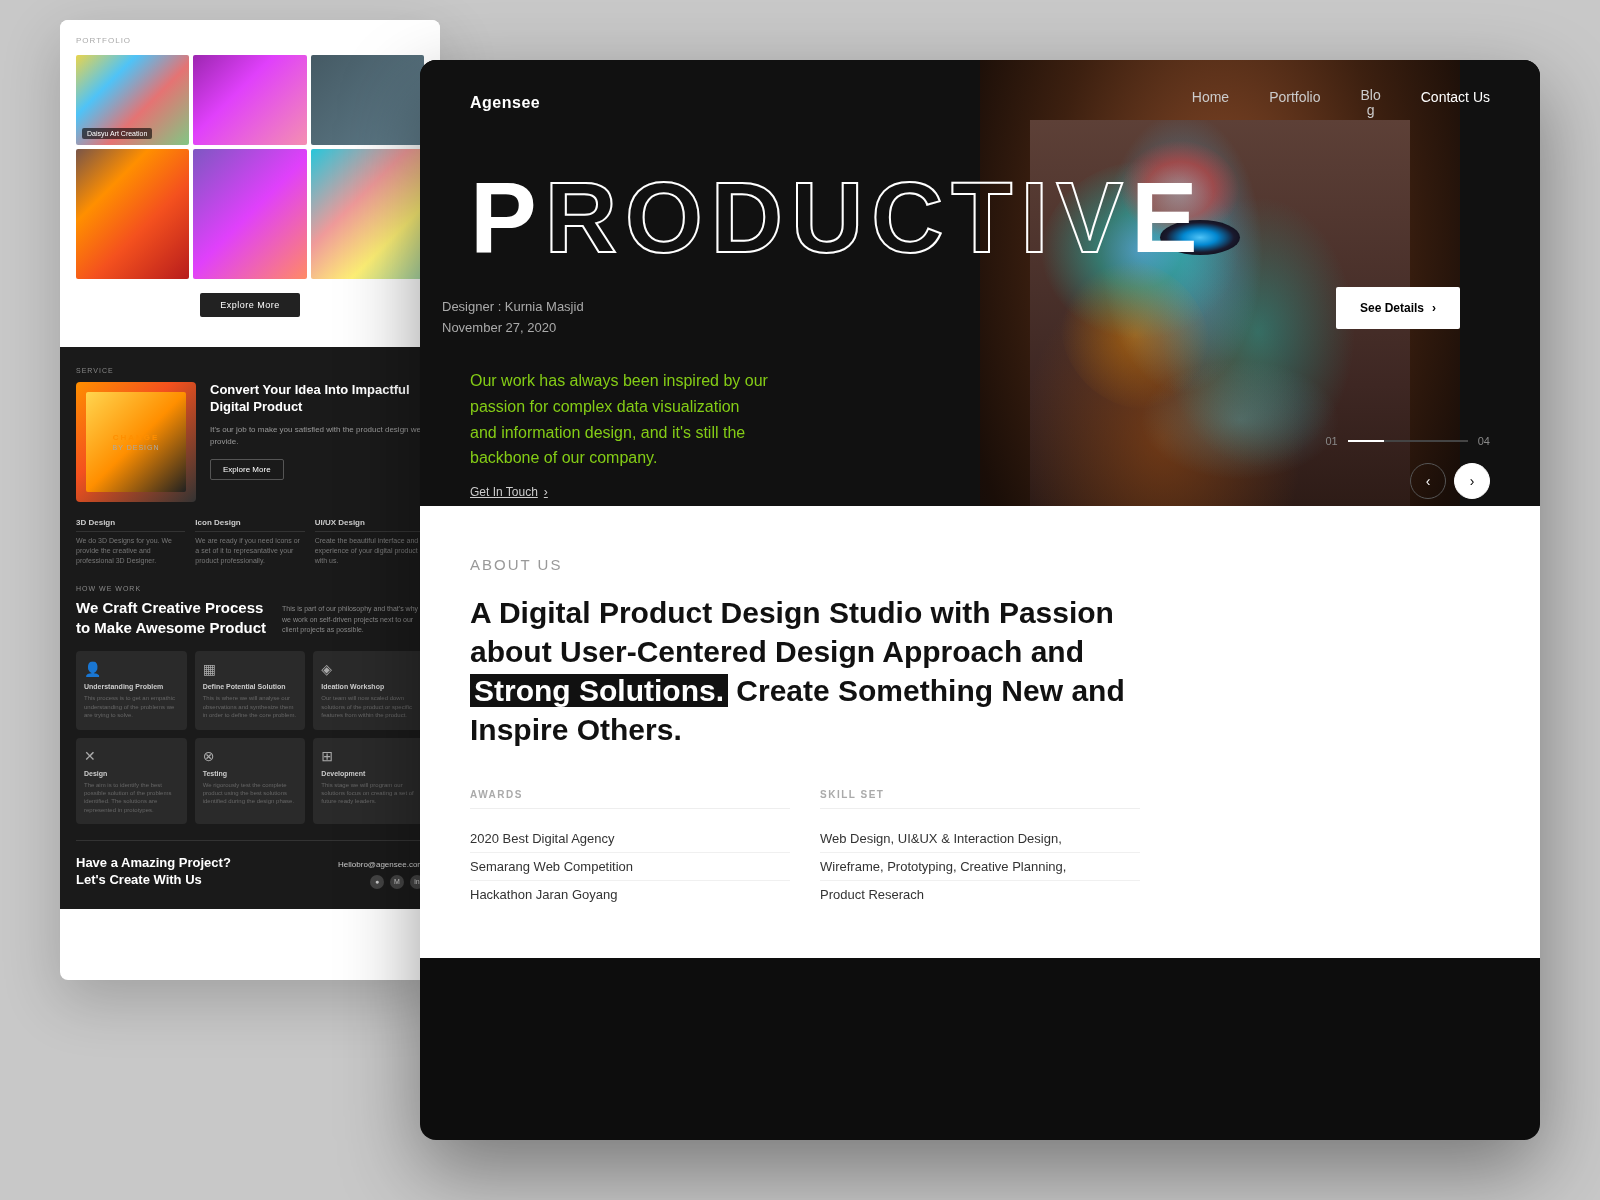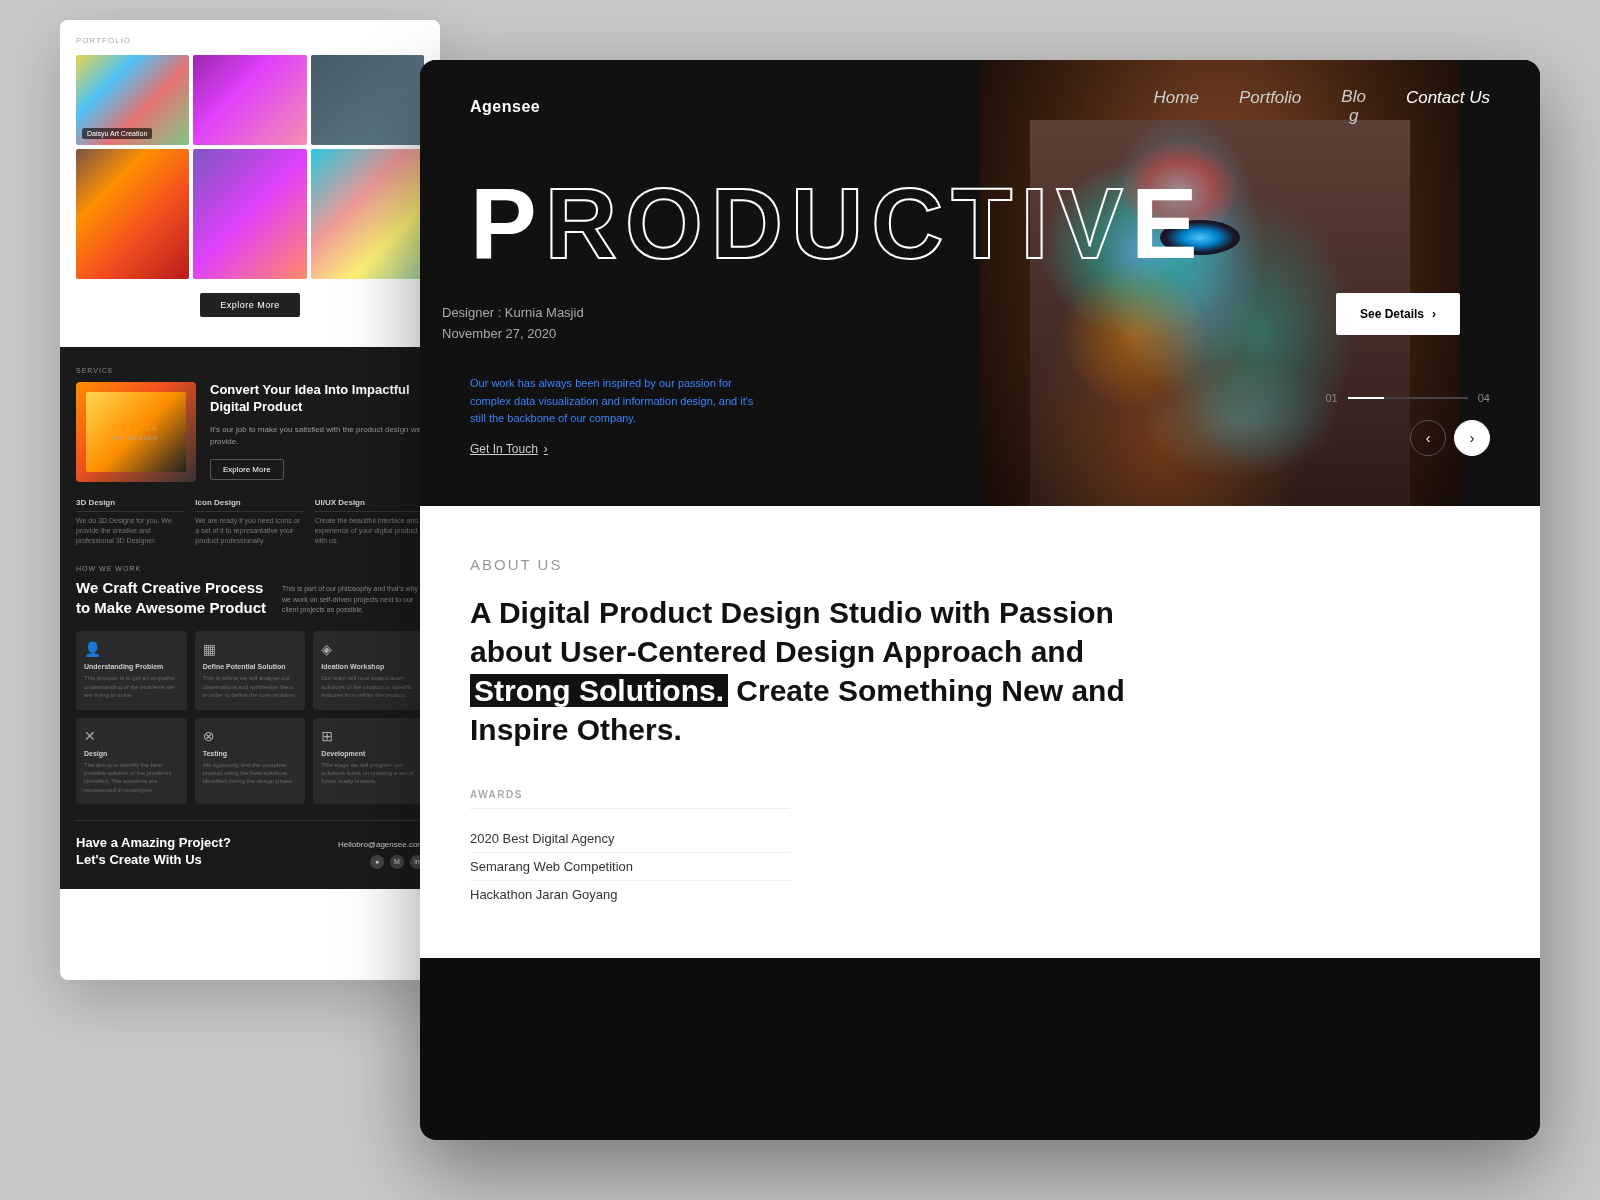--- a/index.html
+++ b/index.html
@@ -100,27 +100,26 @@
 
     .service-image-row {
       display: flex;
       align-items: flex-start;
       gap: 14px;
       margin-bottom: 16px;
     }
 
     .service-image {
       width: 120px;
-      height: 100px;
+      height: 120px;
       background: linear-gradient(135deg, #ff8f00 0%, #f4511e 40%, #333 100%);
       border-radius: 4px;
       flex-shrink: 0;
       position: relative;
       overflow: hidden;
-      font-family: Liberation Serif, serif;
     }
 
     .service-image-inner {
       position: absolute;
       top: 10px;
       left: 10px;
       right: 10px;
       bottom: 10px;
       background: linear-gradient(135deg, #ffd54f, #ff8f00, #212121);
       border-radius: 2px;
@@ -373,22 +372,21 @@
 
     .nav-links {
       display: flex;
       gap: 40px;
       list-style: none;
     }
 
     .nav-links li a {
       color: #ccc;
       text-decoration: none;
-      font-size: 17px;
-      font-style: italic;
+      font-size: 14px;
     }
 
     .nav-links li.blog-item a {
       display: flex;
       flex-direction: column;
       align-items: center;
       line-height: 1.1;
     }
 
     .nav-links li.contact-item a {
@@ -455,22 +453,22 @@
       display: flex;
       justify-content: space-between;
       align-items: flex-end;
     }
 
     .hero-description {
       max-width: 300px;
     }
 
     .hero-description p {
-      font-size: 11px;
-      color: #3b82f6;
+      font-size: 16px;
+      color: #84cc16;
       line-height: 1.6;
       margin-bottom: 14px;
     }
 
     .get-in-touch {
       color: #ccc;
       font-size: 12px;
       text-decoration: underline;
       cursor: pointer;
       display: flex;
@@ -779,16 +777,22 @@
       <span>A Digital Product Design Studio with Passion about User-Centered Design Approach and </span><span class="highlight">Strong Solutions.</span><span> Create Something New and Inspire Others.</span>
     </div>
 
     <div class="stats-row">
       <div class="stat-col">
         <h4>AWARDS</h4>
         <div class="stat-item">2020 Best Digital Agency</div>
         <div class="stat-item">Semarang Web Competition</div>
         <div class="stat-item">Hackathon Jaran Goyang</div>
       </div>
+      <div class="stat-col">
+        <h4>SKILL SET</h4>
+        <div class="stat-item">Web Design, UI&amp;UX &amp; Interaction Design,</div>
+        <div class="stat-item">Wireframe, Prototyping, Creative Planning,</div>
+        <div class="stat-item">Product Reserach</div>
+      </div>
     </div>
   </div>
 
 </div>
 
 </body></html>

